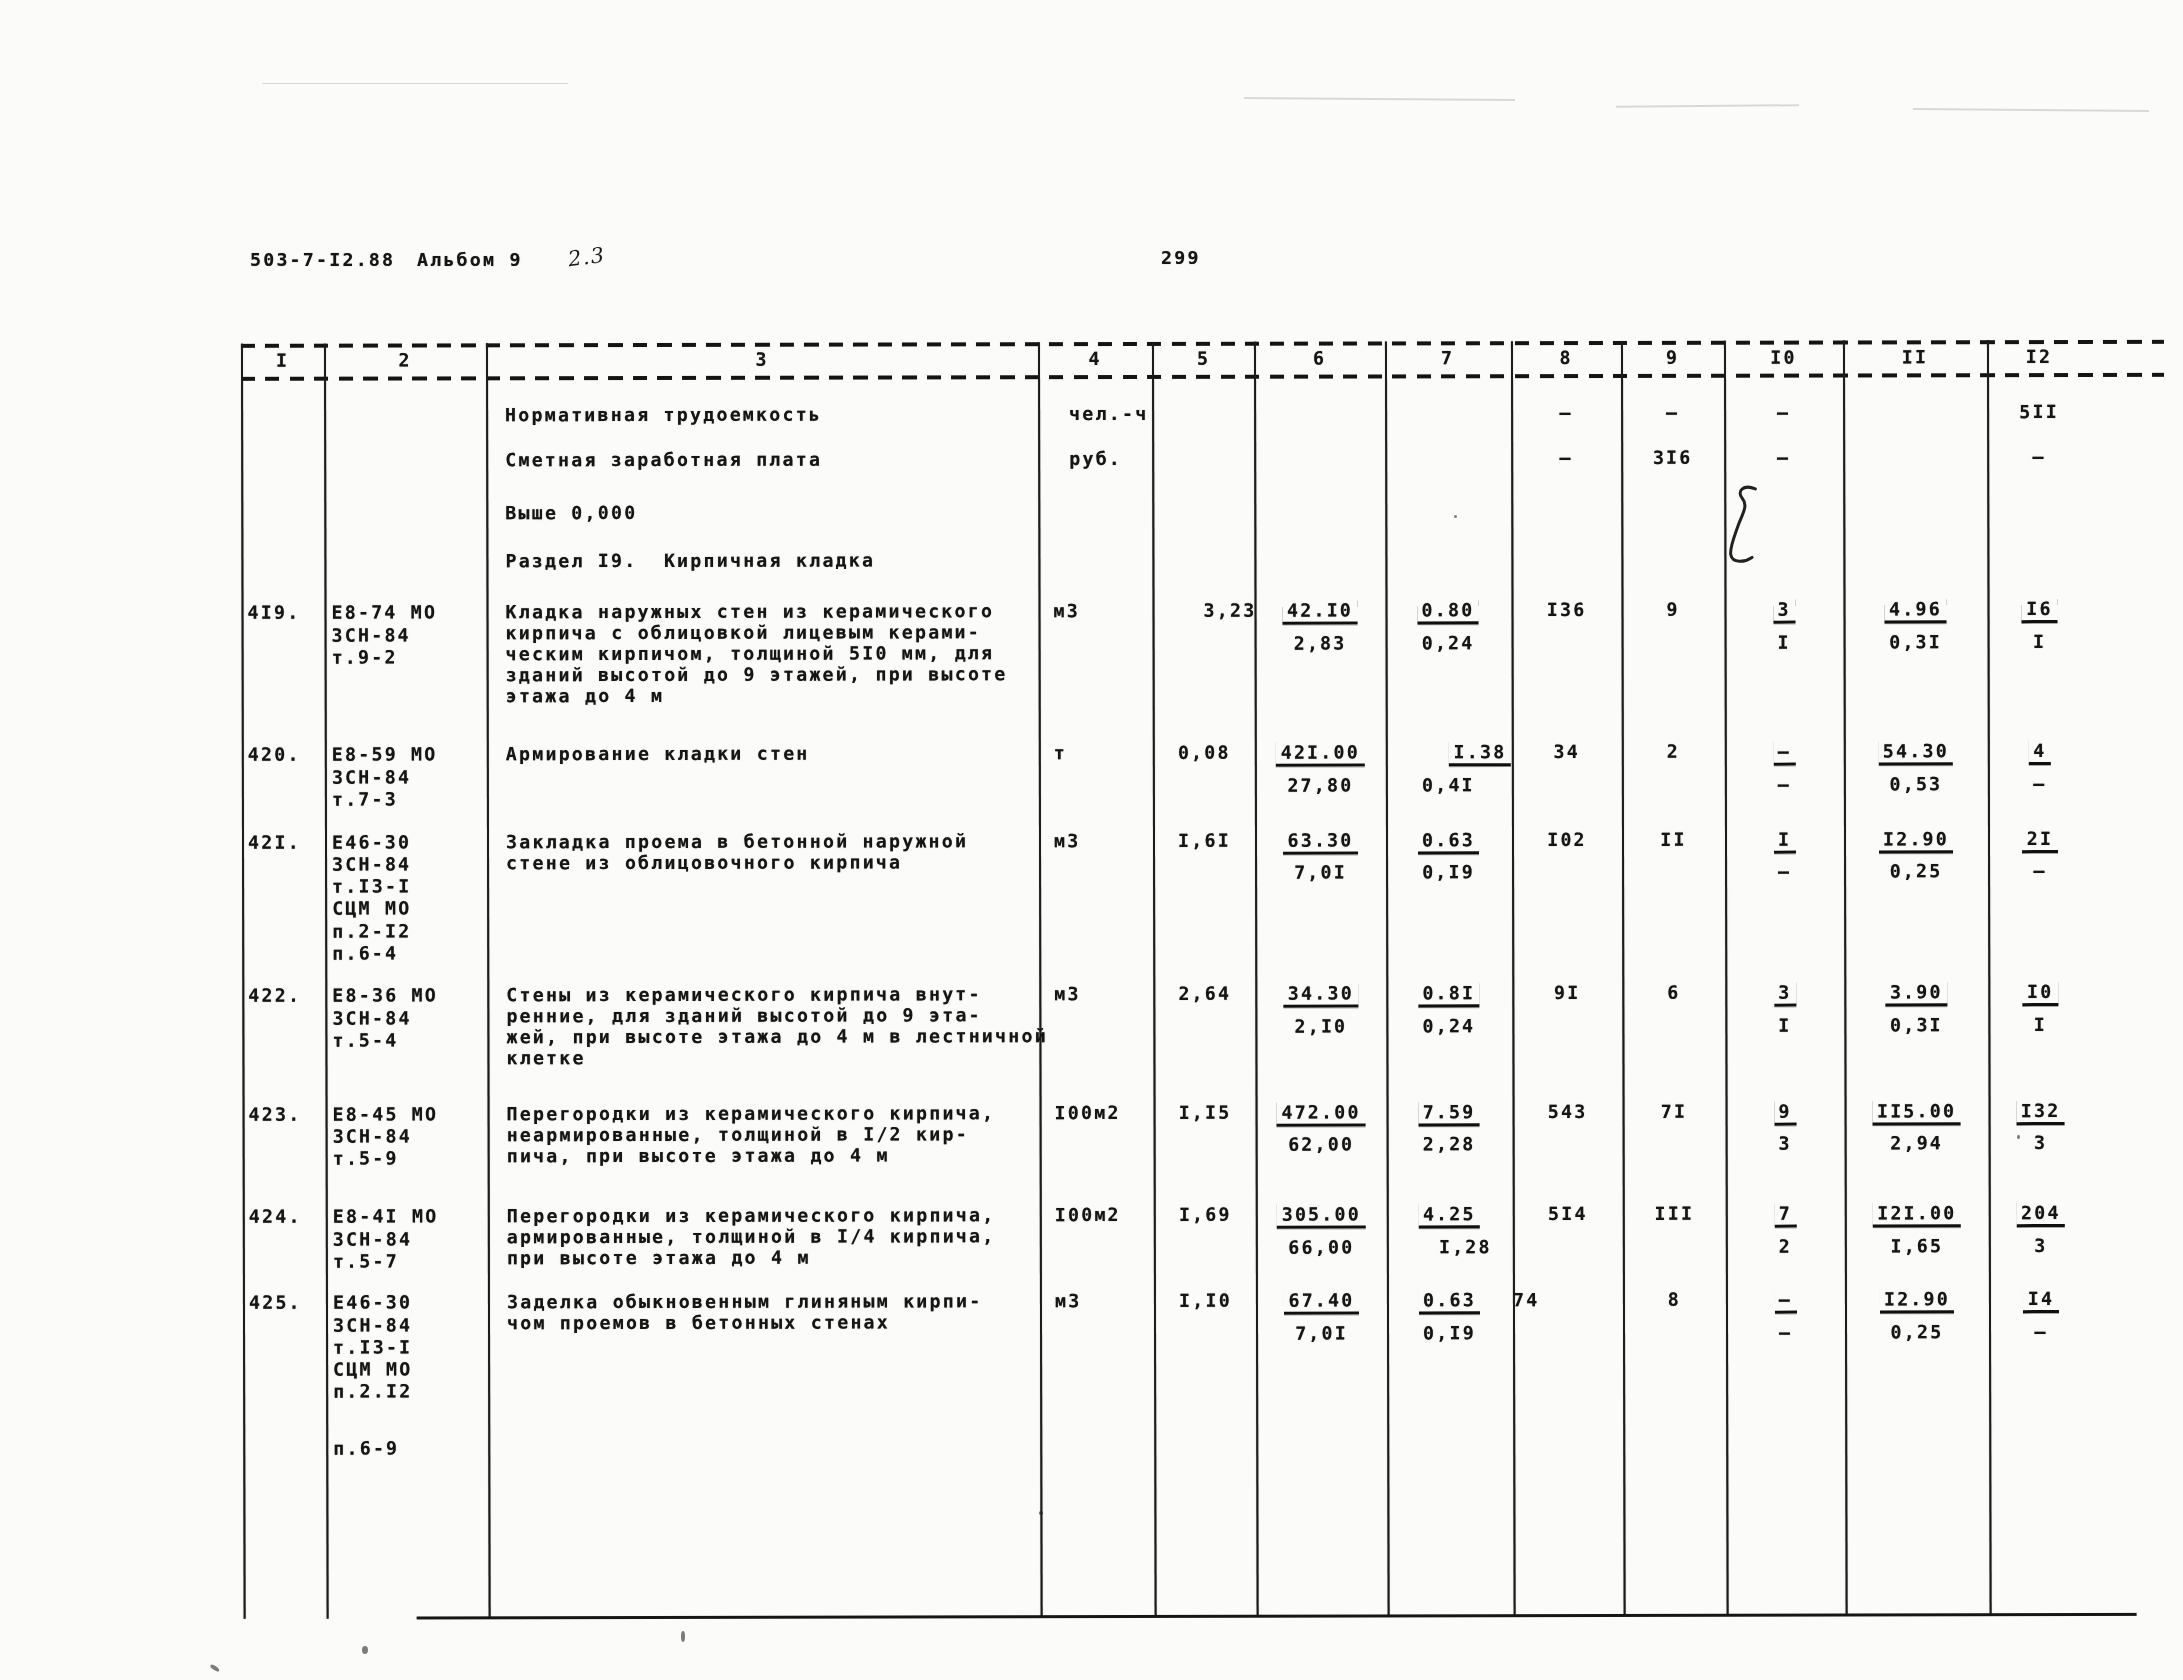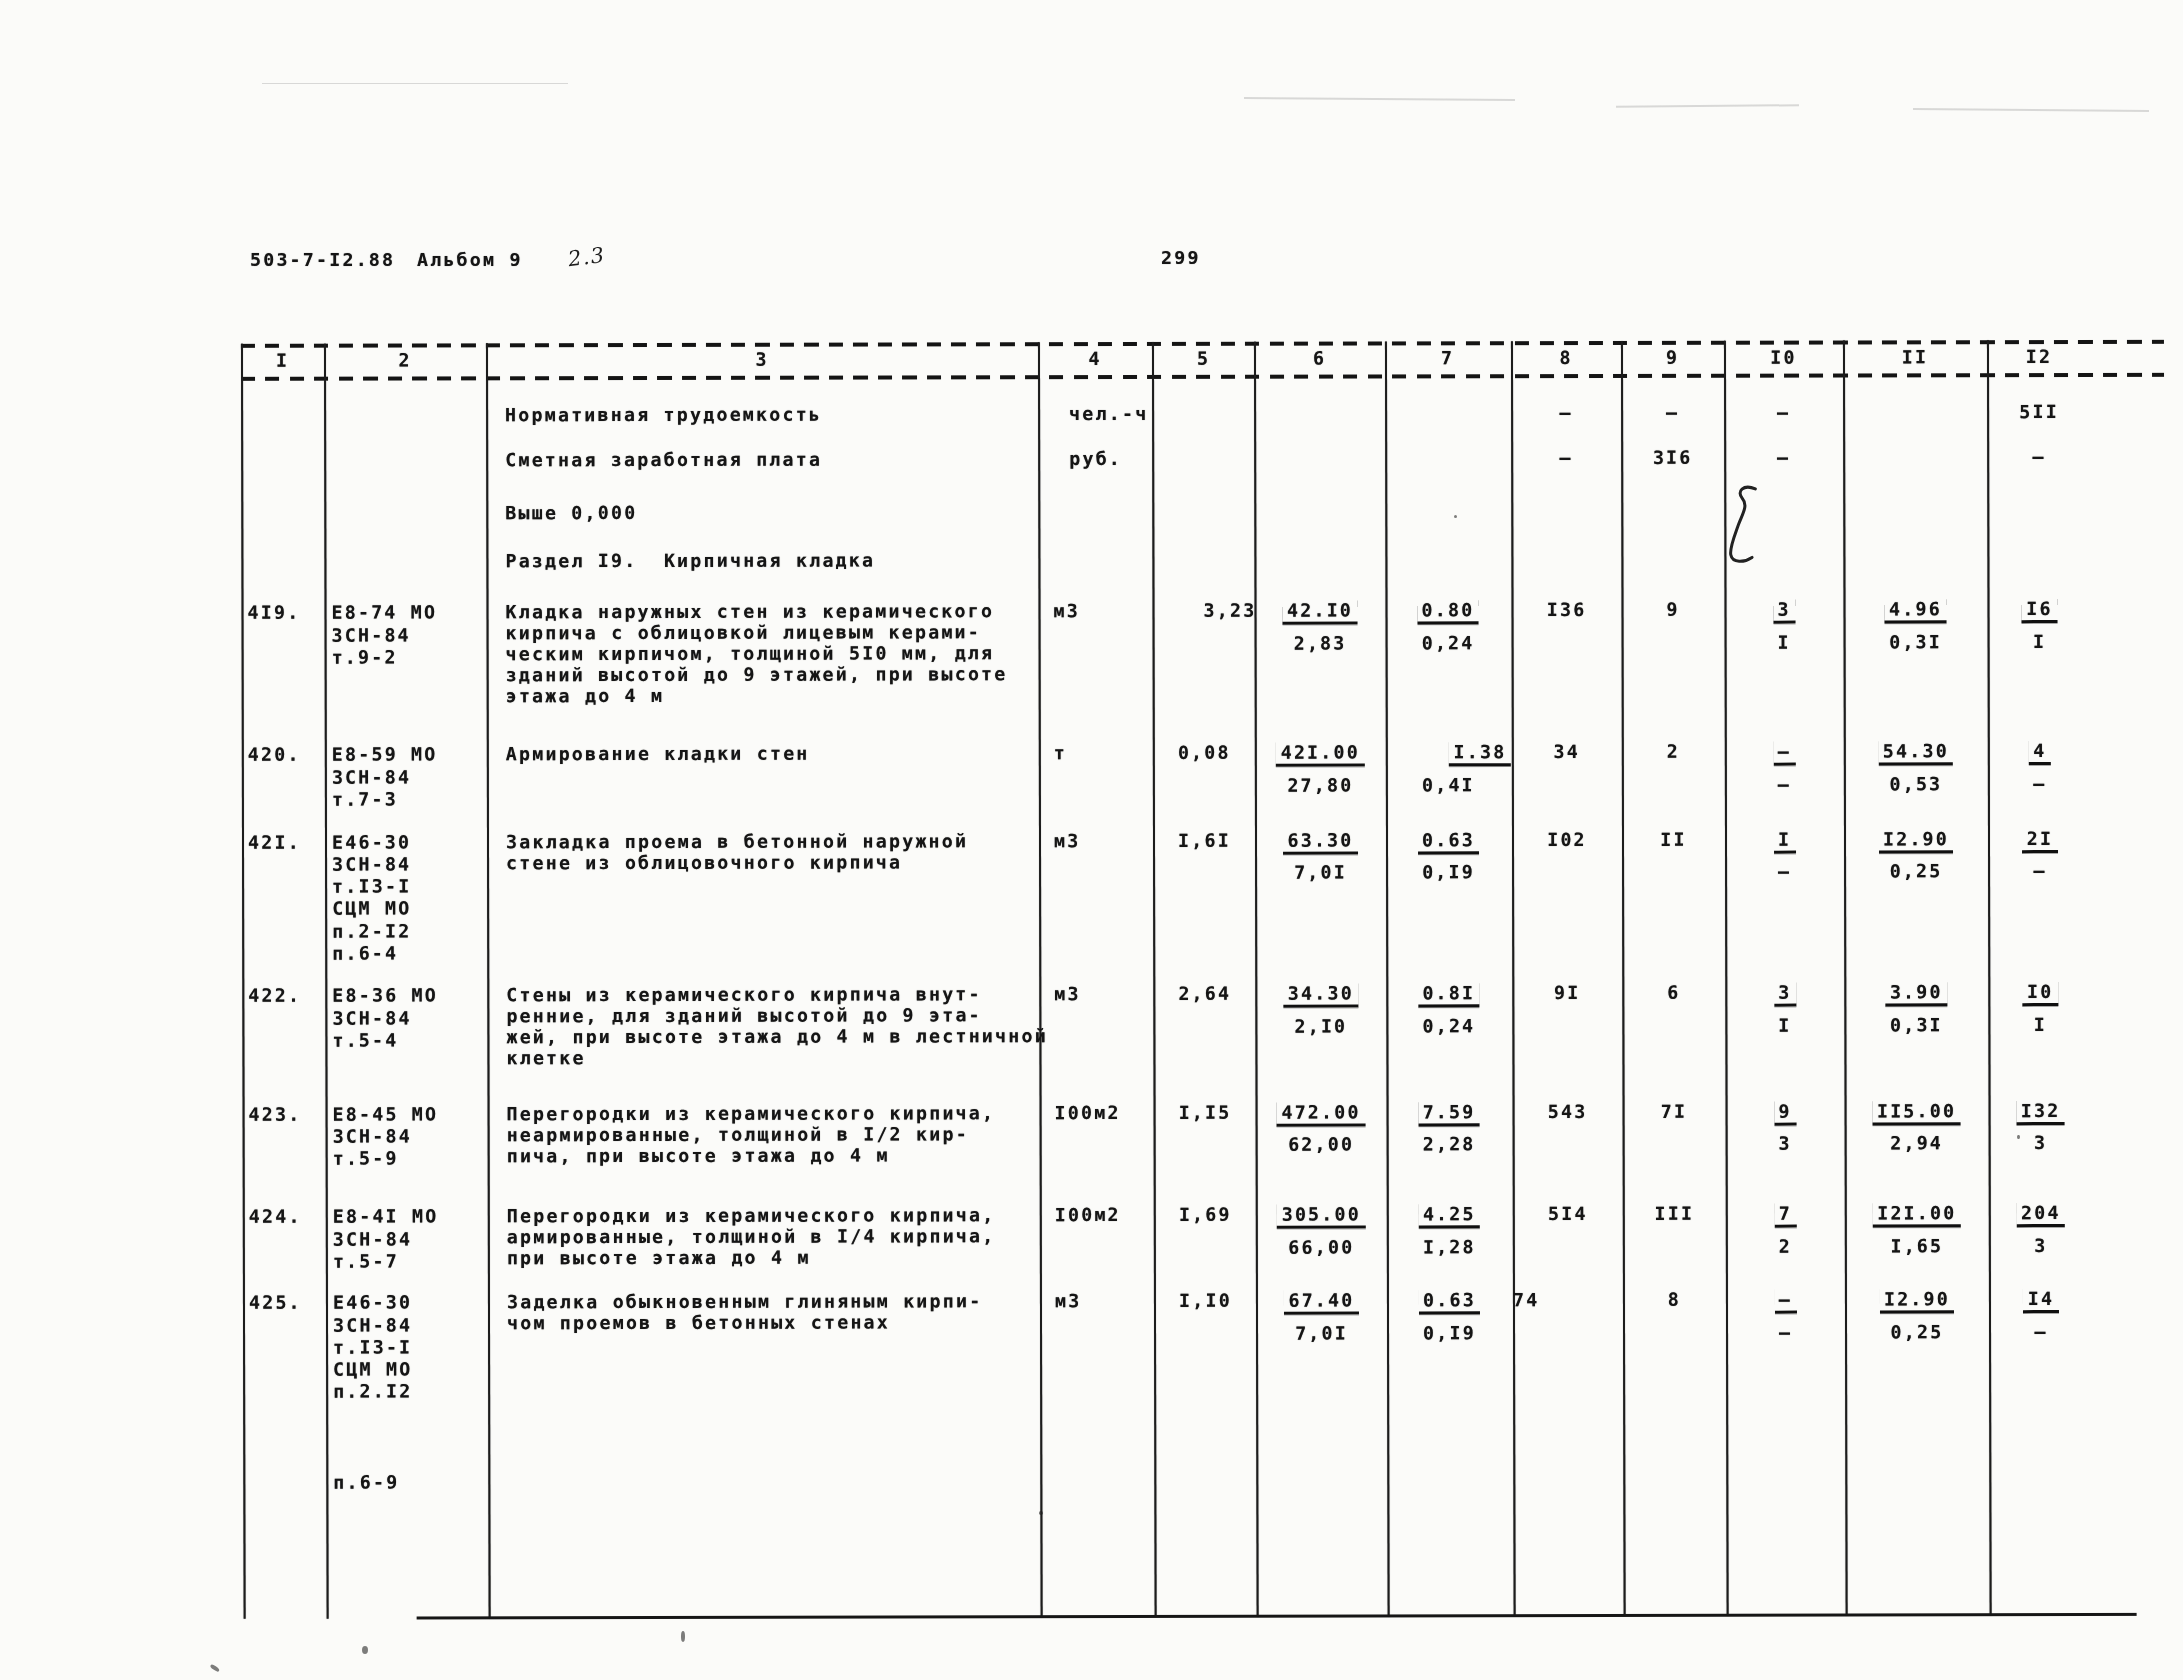--- a/index.html
+++ b/index.html
@@ -201,36 +201,36 @@
       <div class="t" style="left: 332px; top: 1227px;">ЗСН-84</div>
       <div class="t" style="left: 332px; top: 1249px;">т.5-7</div>
       <div class="t" style="left: 506px; top: 1204px;">Перегородки из керамического кирпича,</div>
       <div class="t" style="left: 506px; top: 1225px;">армированные, толщиной в I/4 кирпича,</div>
       <div class="t" style="left: 506px; top: 1246px;">при высоте этажа до 4 м</div>
       <div class="t" style="left: 1054px; top: 1204px;">I00м2</div>
       <div class="t" style="left: 1153px; top: 1204px; width: 103px; text-align: center;">I,69</div>
       <div class="t" style="left: 1255px; top: 1204px; width: 131px; text-align: center;"><span class="ul">305.00</span></div>
       <div class="t" style="left: 1255px; top: 1237px; width: 131px; text-align: center;">66,00</div>
       <div class="t" style="left: 1386px; top: 1204px; width: 125px; text-align: center;"><span class="ul">4.25</span></div>
-      <div class="t" style="left: 1386px; top: 1237px; width: 125px; text-align: center;">I,28</div>
+      <div class="t" style="left: 1386px; top: 1237px; width: 125px; text-align: center; padding-left: 16px;">I,28</div>
       <div class="t" style="left: 1725px; top: 1204px; width: 119px; text-align: center;"><span class="ul">7</span></div>
       <div class="t" style="left: 1725px; top: 1237px; width: 119px; text-align: center;">2</div>
       <div class="t" style="left: 1844px; top: 1204px; width: 144px; text-align: center;"><span class="ul">I2I.00</span></div>
       <div class="t" style="left: 1844px; top: 1237px; width: 144px; text-align: center;">I,65</div>
       <div class="t" style="left: 1988px; top: 1204px; width: 104px; text-align: center;"><span class="ul">204</span></div>
       <div class="t" style="left: 1988px; top: 1237px; width: 104px; text-align: center;">3</div>
       <div class="t" style="left: 1512px; top: 1204px; width: 110px; text-align: center;">5I4</div>
       <div class="t" style="left: 1622px; top: 1204px; width: 103px; text-align: center;">III</div>
       <div class="t" style="left: 248px; top: 1290px;">425.</div>
       <div class="t" style="left: 332px; top: 1290px;">Е46-30</div>
       <div class="t" style="left: 332px; top: 1313px;">ЗСН-84</div>
       <div class="t" style="left: 332px; top: 1335px;">т.I3-I</div>
       <div class="t" style="left: 332px; top: 1357px;">СЦМ МО</div>
       <div class="t" style="left: 332px; top: 1379px;">п.2.I2</div>
-      <div class="t" style="left: 332px; top: 1470px;">п.6-9</div>
+      <div class="t" style="left: 332px; top: 1436px;">п.6-9</div>
       <div class="t" style="left: 506px; top: 1290px;">Заделка обыкновенным глиняным кирпи-</div>
       <div class="t" style="left: 506px; top: 1311px;">чом проемов в бетонных стенах</div>
       <div class="t" style="left: 1054px; top: 1290px;">м3</div>
       <div class="t" style="left: 1153px; top: 1290px; width: 103px; text-align: center;">I,I0</div>
       <div class="t" style="left: 1255px; top: 1290px; width: 131px; text-align: center;"><span class="ul">67.40</span></div>
       <div class="t" style="left: 1255px; top: 1323px; width: 131px; text-align: center;">7,0I</div>
       <div class="t" style="left: 1386px; top: 1290px; width: 125px; text-align: center;"><span class="ul">0.63</span></div>
       <div class="t" style="left: 1386px; top: 1323px; width: 125px; text-align: center;">0,I9</div>
       <div class="t" style="left: 1725px; top: 1290px; width: 119px; text-align: center;"><span class="ul">—</span></div>
       <div class="t" style="left: 1725px; top: 1323px; width: 119px; text-align: center;">—</div>

